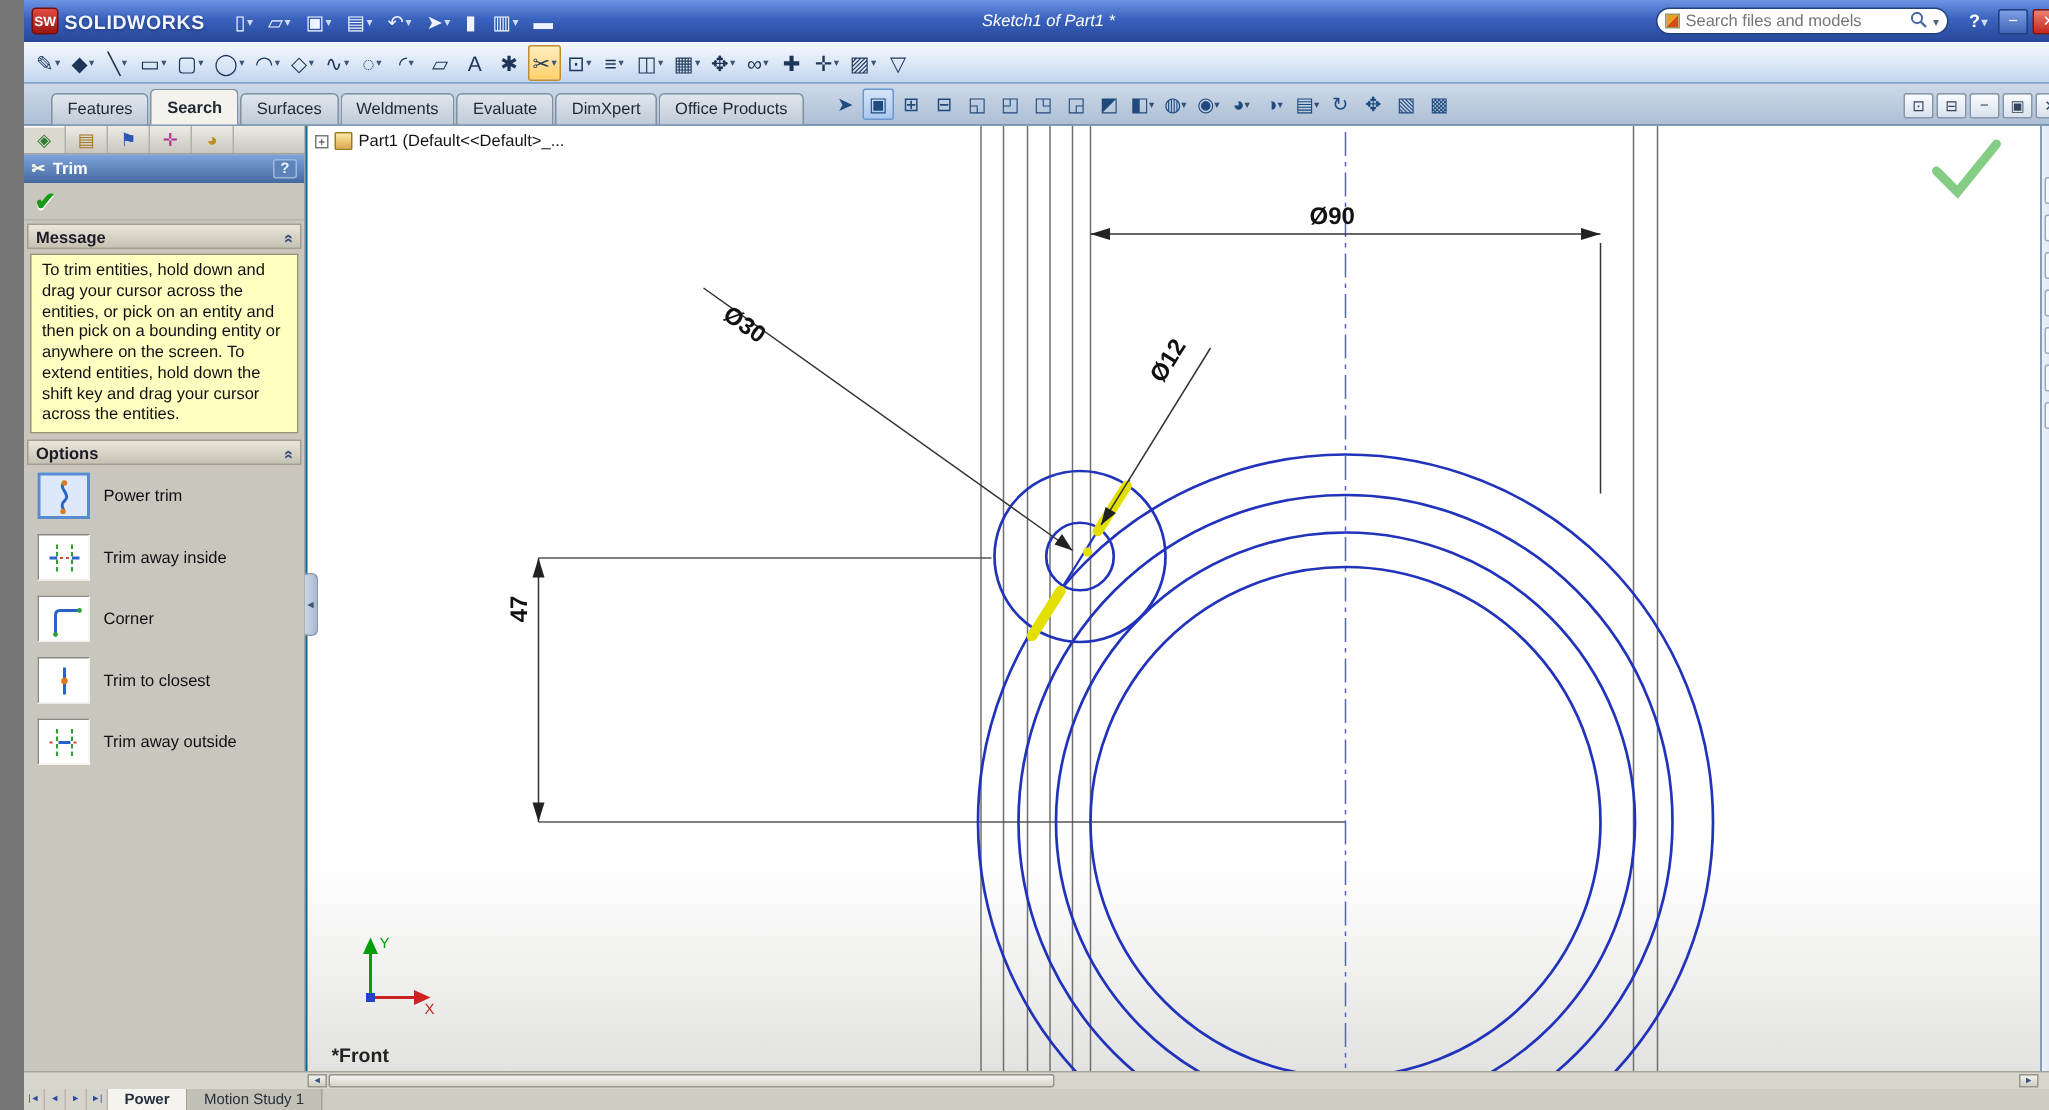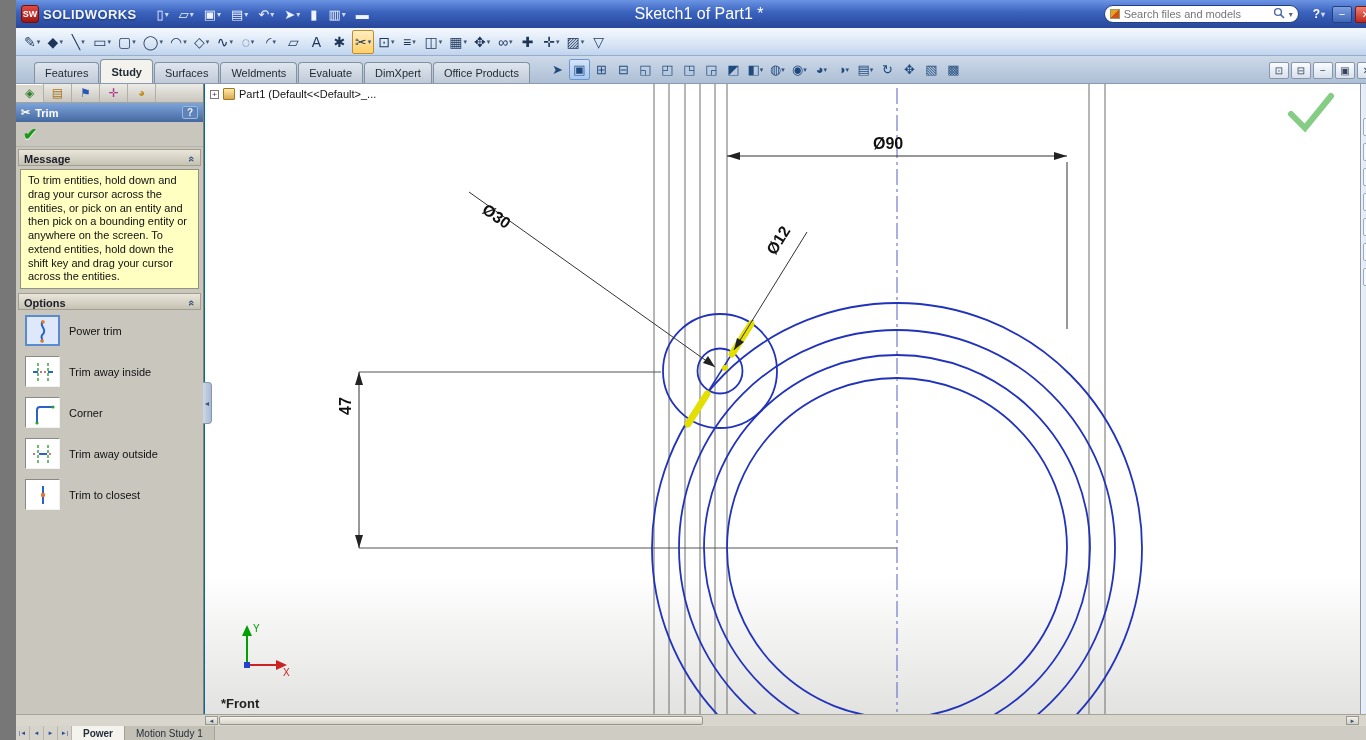--- a/index.html
+++ b/index.html
@@ -9,21 +9,21 @@
   
   .titlebar { position:absolute; top:0; left:0; right:0; height:28px;
     background:linear-gradient(#6b94e4,#3a62bd 45%,#27479a); display:flex; align-items:center; gap:2px; padding:0 5px; color:#fff; }
   .logo { display:flex; align-items:center; gap:4px; margin-right:14px; }
   .logo-box { width:18px; height:18px; background:linear-gradient(#e24b43,#9c1612); border:1px solid #70100c; border-radius:3px;
     color:#fff; font-size:9px; font-weight:bold; display:flex; align-items:center; justify-content:center; }
   .logo-text { font-weight:bold; font-size:13px; letter-spacing:.4px; color:#f2f5ff; text-shadow:0 1px 2px #173369; }
   .tb-btn { display:flex; align-items:center; height:22px; padding:0 3px; border:1px solid transparent; border-radius:2px;
     color:#eef3ff; font-size:13px; cursor:default; }
   .tb-btn .caret { font-size:8px; margin-left:1px; color:#cfdcf6; }
-  .doc-title { position:absolute; left:50%; transform:translateX(-50%); font-size:16px; color:#fff; white-space:nowrap; }
+  .doc-title { position:absolute; left:50%; transform:translateX(-50%); font-size:11px; color:#fff; white-space:nowrap;font-style:italic; }
   .search-wrap { margin-left:auto; display:flex; align-items:center; background:#fff; border:1px solid #23407e; border-radius:10px;
     height:18px; width:195px; padding:0 5px; gap:4px; }
   .search-flag { width:10px; height:10px; background:linear-gradient(135deg,#e8a020 50%,#d05018 50%); border:1px solid #996; flex:none; }
   .search-input { border:0; outline:0; flex:1; font-size:11px; color:#666; background:transparent; min-width:0; }
   .search-mag { flex:none; }
   .search-caret { font-size:8px; color:#567; }
   .win-area { display:flex; align-items:center; gap:3px; margin-left:8px; }
   .help-btn { color:#fff; font-weight:bold; font-size:12px; padding:0 3px; }
   .min-btn { width:20px; height:17px; background:linear-gradient(#7d9fe2,#3f66b8); border:1px solid #24407e; border-radius:2px;
     color:#fff; display:flex; align-items:center; justify-content:center; font-size:11px; }
@@ -271,21 +271,21 @@
       </div>
       <div class="sk-btn">
         <span>▽</span>
         <span class="caret"></span>
       </div>
   </div>
 
   <div class="tabrow">
     <div class="tabs">
       <div class="tab">Features</div>
-        <div class="tab active">Study</div>
+        <div class="tab active">Search</div>
         <div class="tab">Surfaces</div>
         <div class="tab">Weldments</div>
         <div class="tab">Evaluate</div>
         <div class="tab">DimXpert</div>
         <div class="tab">Office Products</div>
     </div>
     <div class="hud">
       <div class="hud-btn">
           <span>➤</span>
           <span class="caret"></span>
@@ -426,35 +426,35 @@
             <path d="M6 22 L6 9 Q6 6 9 6 L22 6" stroke="#2a62c8" fill="none" stroke-width="2"></path>
             <circle cx="6" cy="22" r="1.6" fill="#30a030"></circle>
             <circle cx="22" cy="6" r="1.6" fill="#30a030"></circle>
           </svg>
       </span>
       <span class="opt-label">Corner</span>
     </div>
     <div class="opt-row">
       <span class="opt-icon">
         <svg width="24" height="24" viewBox="0 0 24 24">
+            <path d="M12 3 L12 21" stroke="#2a62c8" stroke-width="2" fill="none"></path>
+            <circle cx="12" cy="12" r="2.2" fill="#e07820"></circle>
+          </svg>
+      </span>
+      <span class="opt-label">Trim to closest</span>
+    </div>
+    <div class="opt-row">
+      <span class="opt-icon">
+        <svg width="24" height="24" viewBox="0 0 24 24">
             <path d="M7 3 L7 21 M17 3 L17 21" stroke="#30a030" stroke-width="1.4" stroke-dasharray="3 2" fill="none"></path>
             <path d="M8 12 L16 12" stroke="#2a62c8" stroke-width="2" fill="none"></path>
             <path d="M2 12 L6 12 M18 12 L22 12" stroke="#d04040" stroke-width="1.4" stroke-dasharray="2 2" fill="none"></path>
           </svg>
       </span>
       <span class="opt-label">Trim away outside</span>
-    </div>
-    <div class="opt-row">
-      <span class="opt-icon">
-        <svg width="24" height="24" viewBox="0 0 24 24">
-            <path d="M12 3 L12 21" stroke="#2a62c8" stroke-width="2" fill="none"></path>
-            <circle cx="12" cy="12" r="2.2" fill="#e07820"></circle>
-          </svg>
-      </span>
-      <span class="opt-label">Trim to closest</span>
     </div>
   </div>
 
   <div class="canvas">
     <svg width="1155" height="630" viewBox="0 0 1155 630">
 
       <g stroke="#6f6f6f" stroke-width="1">
         <line x1="449" y1="0" x2="449" y2="630"></line>
         <line x1="464" y1="0" x2="464" y2="630"></line>
         <line x1="480" y1="0" x2="480" y2="630"></line>

